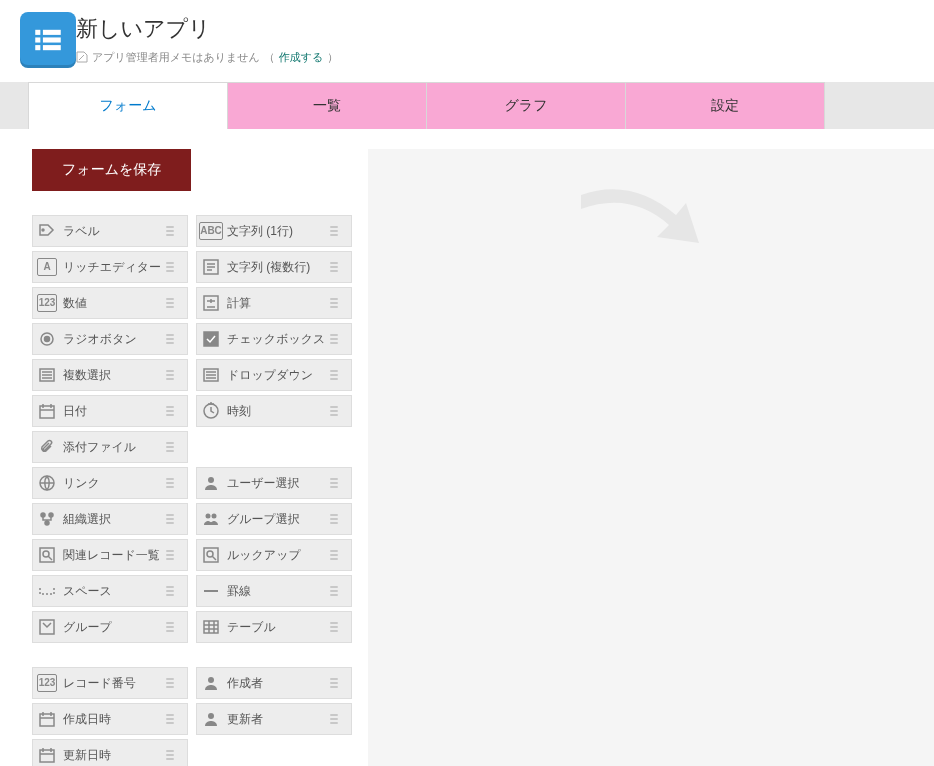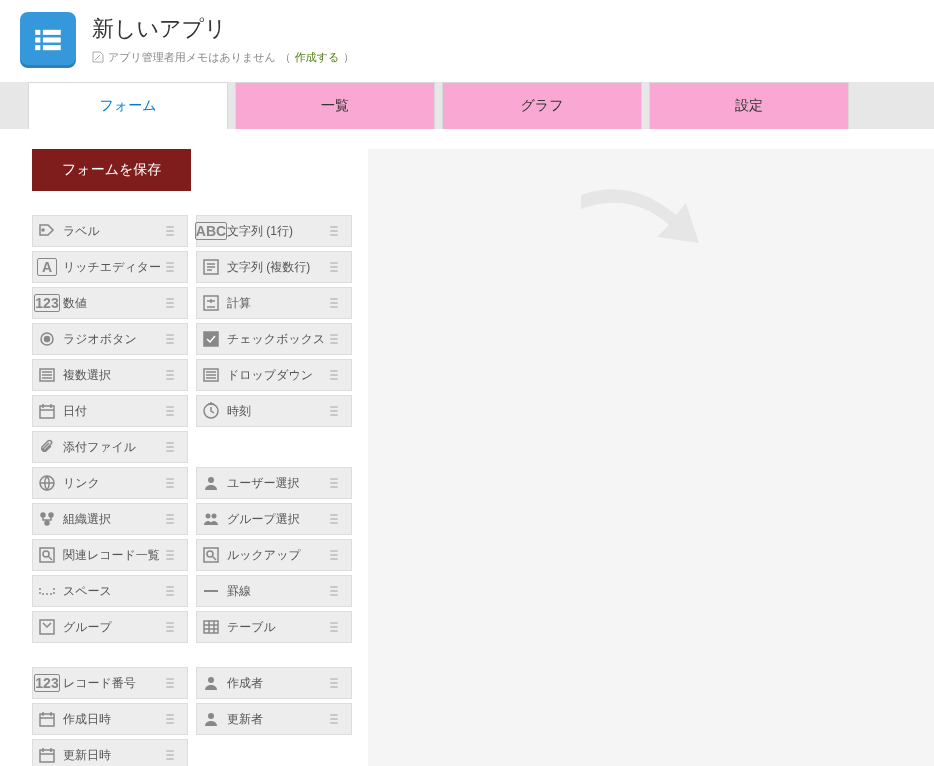--- a/index.html
+++ b/index.html
@@ -7,21 +7,20 @@
     font-family: "Hiragino Kaku Gothic ProN", "メイリオ", Meiryo, sans-serif;
     font-size: 13px;
     color: #333;
     background: #fff;
     width: 934px;
   }
   .header {
     display: flex;
     align-items: flex-start;
     padding: 12px 20px 14px 20px;
-    gap: 16px;
   }
   .app-icon {
     width: 56px;
     height: 56px;
     background: #3498db;
     border-radius: 8px;
     display: flex;
     align-items: center;
     justify-content: center;
     box-shadow: inset 0 -3px 0 rgba(0,0,0,0.15);
@@ -34,26 +33,25 @@
     color: #333;
     margin-bottom: 6px;
   }
   .admin-memo {
     font-size: 11px;
     color: #888;
     display: flex;
     align-items: center;
     gap: 4px;
   }
-  .admin-memo a { color: #4d7c0f; text-decoration: none; cursor: pointer; }
+  .admin-memo a { color: #0f766e; text-decoration: none; cursor: pointer; }
   .tabs {
     display: flex;
     background: #e7e7e7;
     padding-left: 28px;
-    gap: 8px;
   }
   .tab {
     flex: 0 0 200px;
     text-align: center;
     padding: 14px 0;
     font-size: 14px;
     color: #333;
     border: 1px solid #d8d8d8;
     border-bottom: none;
     background: #f9a8d4;
@@ -159,21 +157,21 @@
     gap: 8px;
     margin-bottom: 2px;
   }
   
   .ibox {
     width: 38px; height: 18px;
     border: 1.5px solid #888;
     display: inline-flex;
     align-items: center;
     justify-content: center;
-    font-size: 14px;
+    font-size: 10px;
     font-weight: bold;
     color: #888;
     border-radius: 2px;
     line-height: 1;
   }
 </style>
 </head>
 <body>
 
 <div class="header">

